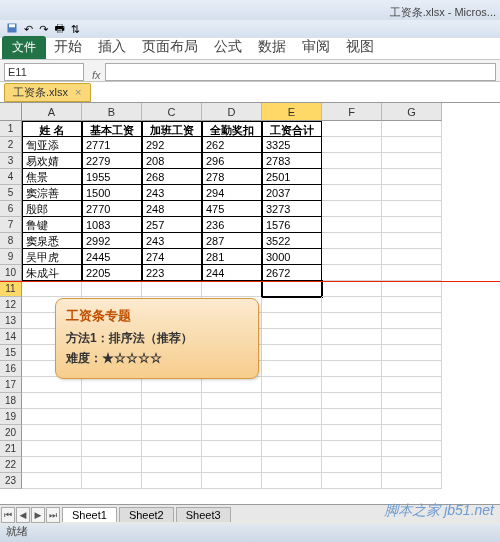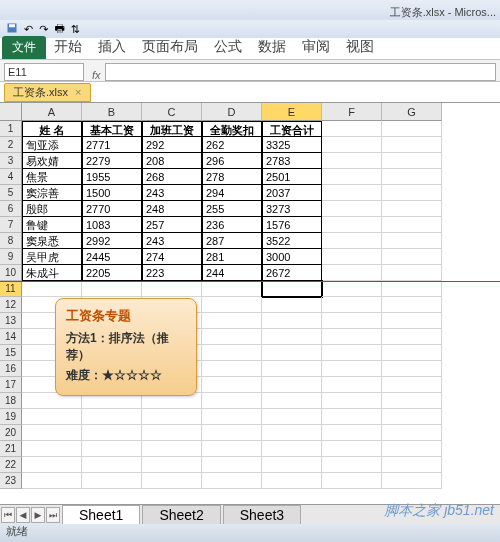--- a/index.html
+++ b/index.html
@@ -28,26 +28,26 @@
 .row-h.sel{background:#ffd968}
 .cells{position:absolute;left:22px;top:18px}
 .row{display:flex;height:16px}
 .cell{width:60px;height:16px;border-right:1px solid #d4d4d4;border-bottom:1px solid #d4d4d4;padding:0 3px;line-height:16px;font-size:11px;overflow:hidden;white-space:nowrap}
 .row.data .cell.b{border:1px solid #000;border-top:none}
 .row.data:first-child .cell.b{border-top:1px solid #000}
 .hd{font-weight:bold;text-align:center;background:#fff}
 .num{text-align:left}
 .selcell{outline:2px solid #000;outline-offset:-1px}
 .red-line{position:absolute;left:0;right:0;height:1px;background:#e20}
-.note-box{position:absolute;left:55px;top:195px;width:142px;padding:8px 10px;background:linear-gradient(#fcead0,#f6cd8c);border:1px solid #d99a3e;border-radius:8px;box-shadow:1px 1px 3px rgba(0,0,0,.2)}
+.note-box{position:absolute;left:55px;top:195px;width:204px;padding:8px 10px;background:linear-gradient(#fcead0,#f6cd8c);border:1px solid #d99a3e;border-radius:8px;box-shadow:1px 1px 3px rgba(0,0,0,.2)}
 .note-title{color:#c05000;font-size:13px;font-weight:bold;margin-bottom:5px}
 .note-line{font-size:12px;color:#333;font-weight:bold;margin:3px 0}
 .sheet-bar{position:absolute;bottom:18px;left:0;right:0;height:20px;background:#e8e8e8;display:flex;align-items:center;border-top:1px solid #999}
 .sheet-nav{width:14px;height:16px;border:1px solid #aaa;background:#f4f4f4;margin-left:1px;text-align:center;line-height:14px;font-size:9px;color:#555}
-.sheet-tab{padding:1px 16px;background:#fff;border:1px solid #aaa;border-bottom:none;margin-left:2px;font-size:14px}
+.sheet-tab{padding:1px 9px;background:#fff;border:1px solid #aaa;border-bottom:none;margin-left:2px;font-size:11px}
 .sheet-tab.inactive{background:#ddd}
 .statusbar{position:absolute;bottom:0;left:0;right:0;height:18px;background:linear-gradient(#e0e8f0,#cdd8e6);display:flex;padding:0 6px;font-size:11px;color:#444}
 .watermark{position:absolute;right:6px;bottom:22px;font-size:14px;color:#6b9bd1;font-style:italic}
 </style>
 </head>
 <body>
 
 <div class="titlebar">
   <span><svg viewBox="0 0 16 16">
         <rect width="16" height="16" fill="#217346"></rect>
@@ -170,21 +170,21 @@
         <div class="cell b num">243</div>
         <div class="cell b num">294</div>
         <div class="cell b num">2037</div>
         <div class="cell"></div>
         <div class="cell"></div>
       </div>
       <div class="row data">
         <div class="cell b">殷郎</div>
         <div class="cell b num">2770</div>
         <div class="cell b num">248</div>
-        <div class="cell b num">255</div>
+        <div class="cell b num">475</div>
         <div class="cell b num">3273</div>
         <div class="cell"></div>
         <div class="cell"></div>
       </div>
       <div class="row data">
         <div class="cell b">鲁键</div>
         <div class="cell b num">1083</div>
         <div class="cell b num">257</div>
         <div class="cell b num">236</div>
         <div class="cell b num">1576</div>

